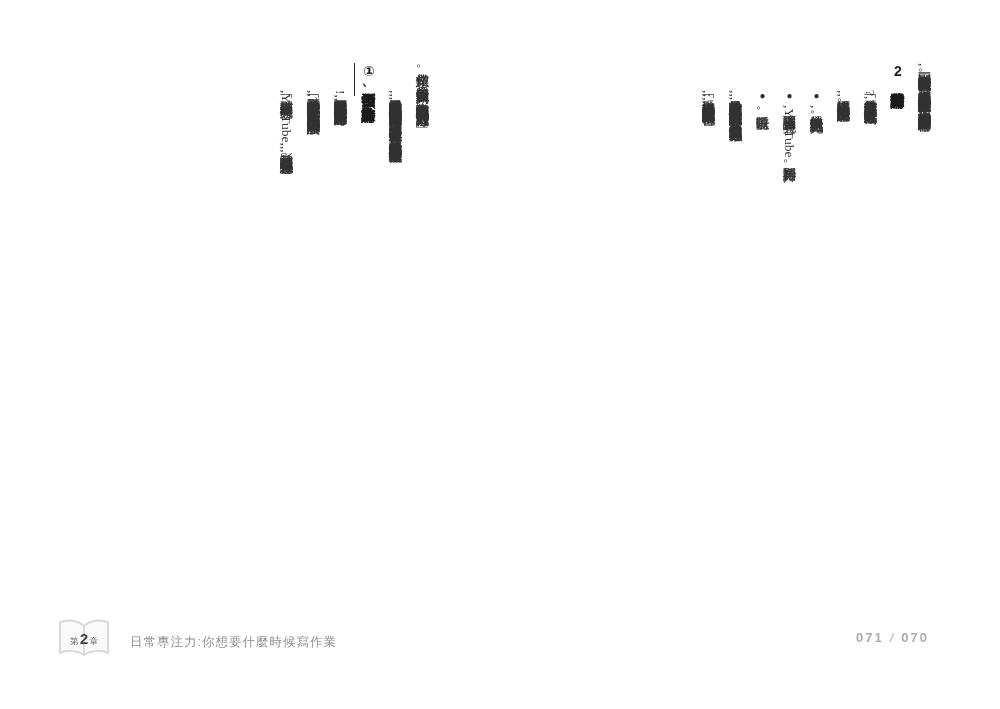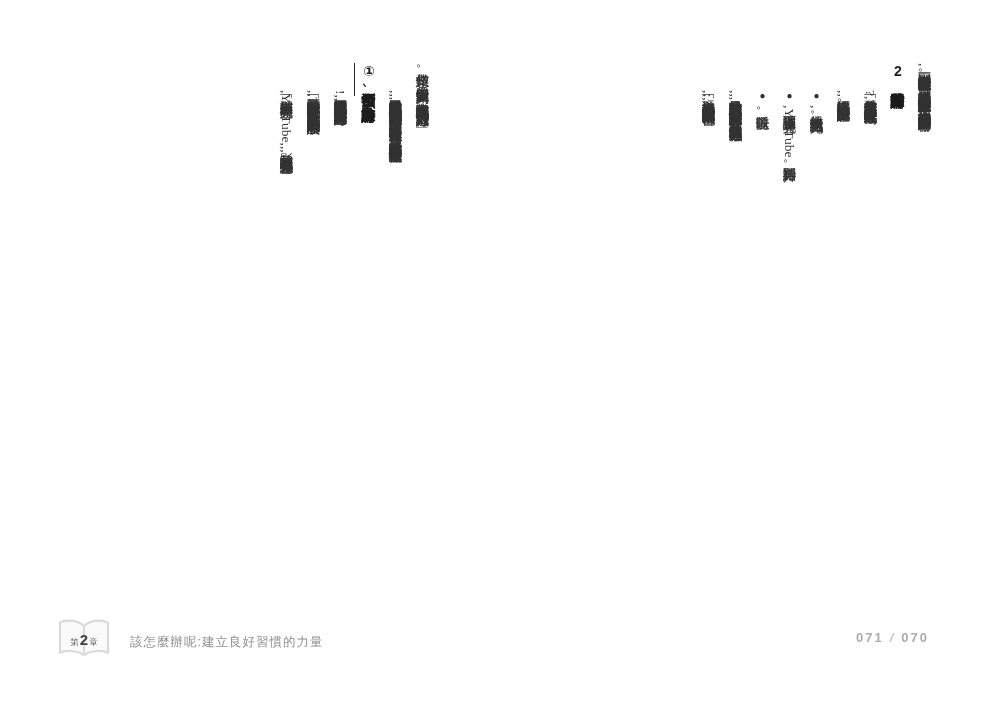--- a/index.html
+++ b/index.html
@@ -65,21 +65,21 @@
     width: 400px; height: 50px;
   }
   .book-icon-wrap {
     position: absolute; left: 0; top: 0;
     width: 56px; height: 46px;
   }
   .chapter-marker {
     position: absolute; left: 0; top: 14px;
     width: 56px;
     text-align: center;
-    font-family: Liberation Sans, sans-serif;
+    font-family: Liberation Mono, monospace;
     color: #4d4d4d;
     white-space: nowrap;
   }
   .chapter-marker .small { font-size: 8.5px; }
   .chapter-marker .big   { font-size: 15px; font-weight: bold; color: #424242; padding: 0 1px; }
   .chapter-title {
     position: absolute; left: 74px; top: 17px;
     font-family: "Liberation Sans", "DejaVu Sans", sans-serif;
     font-size: 12.5px;
     color: #8f8f8f;
@@ -152,20 +152,20 @@
   <div class="footer-left">
     <div class="book-icon-wrap">
       <svg width="56" height="46" viewBox="0 0 56 46">
         <path d="M28 9 C21 2.5, 9 2.5, 4 5.5 L4 36 C9 33, 21 33, 28 38 C35 33, 47 33, 52 36 L52 5.5 C47 2.5, 35 2.5, 28 9 Z" fill="#fafafa" stroke="#dadada" stroke-width="2.2" stroke-linejoin="round"></path>
         <path d="M28 9 L28 38" stroke="#dadada" stroke-width="2" fill="none"></path>
       </svg>
     </div>
     <div class="chapter-marker">
       <span class="small">第</span><span class="big">2</span><span class="small">章</span>
     </div>
-    <div class="chapter-title">該怎麼辦呢:建立良好習慣的力量</div>
+    <div class="chapter-title">日常專注力:你想要什麼時候寫作業</div>
   </div>
 
   <div class="page-numbers">
     <span>071</span><span class="sep">/</span><span>070</span>
   </div>
 
 </div>
 
 </body></html>

